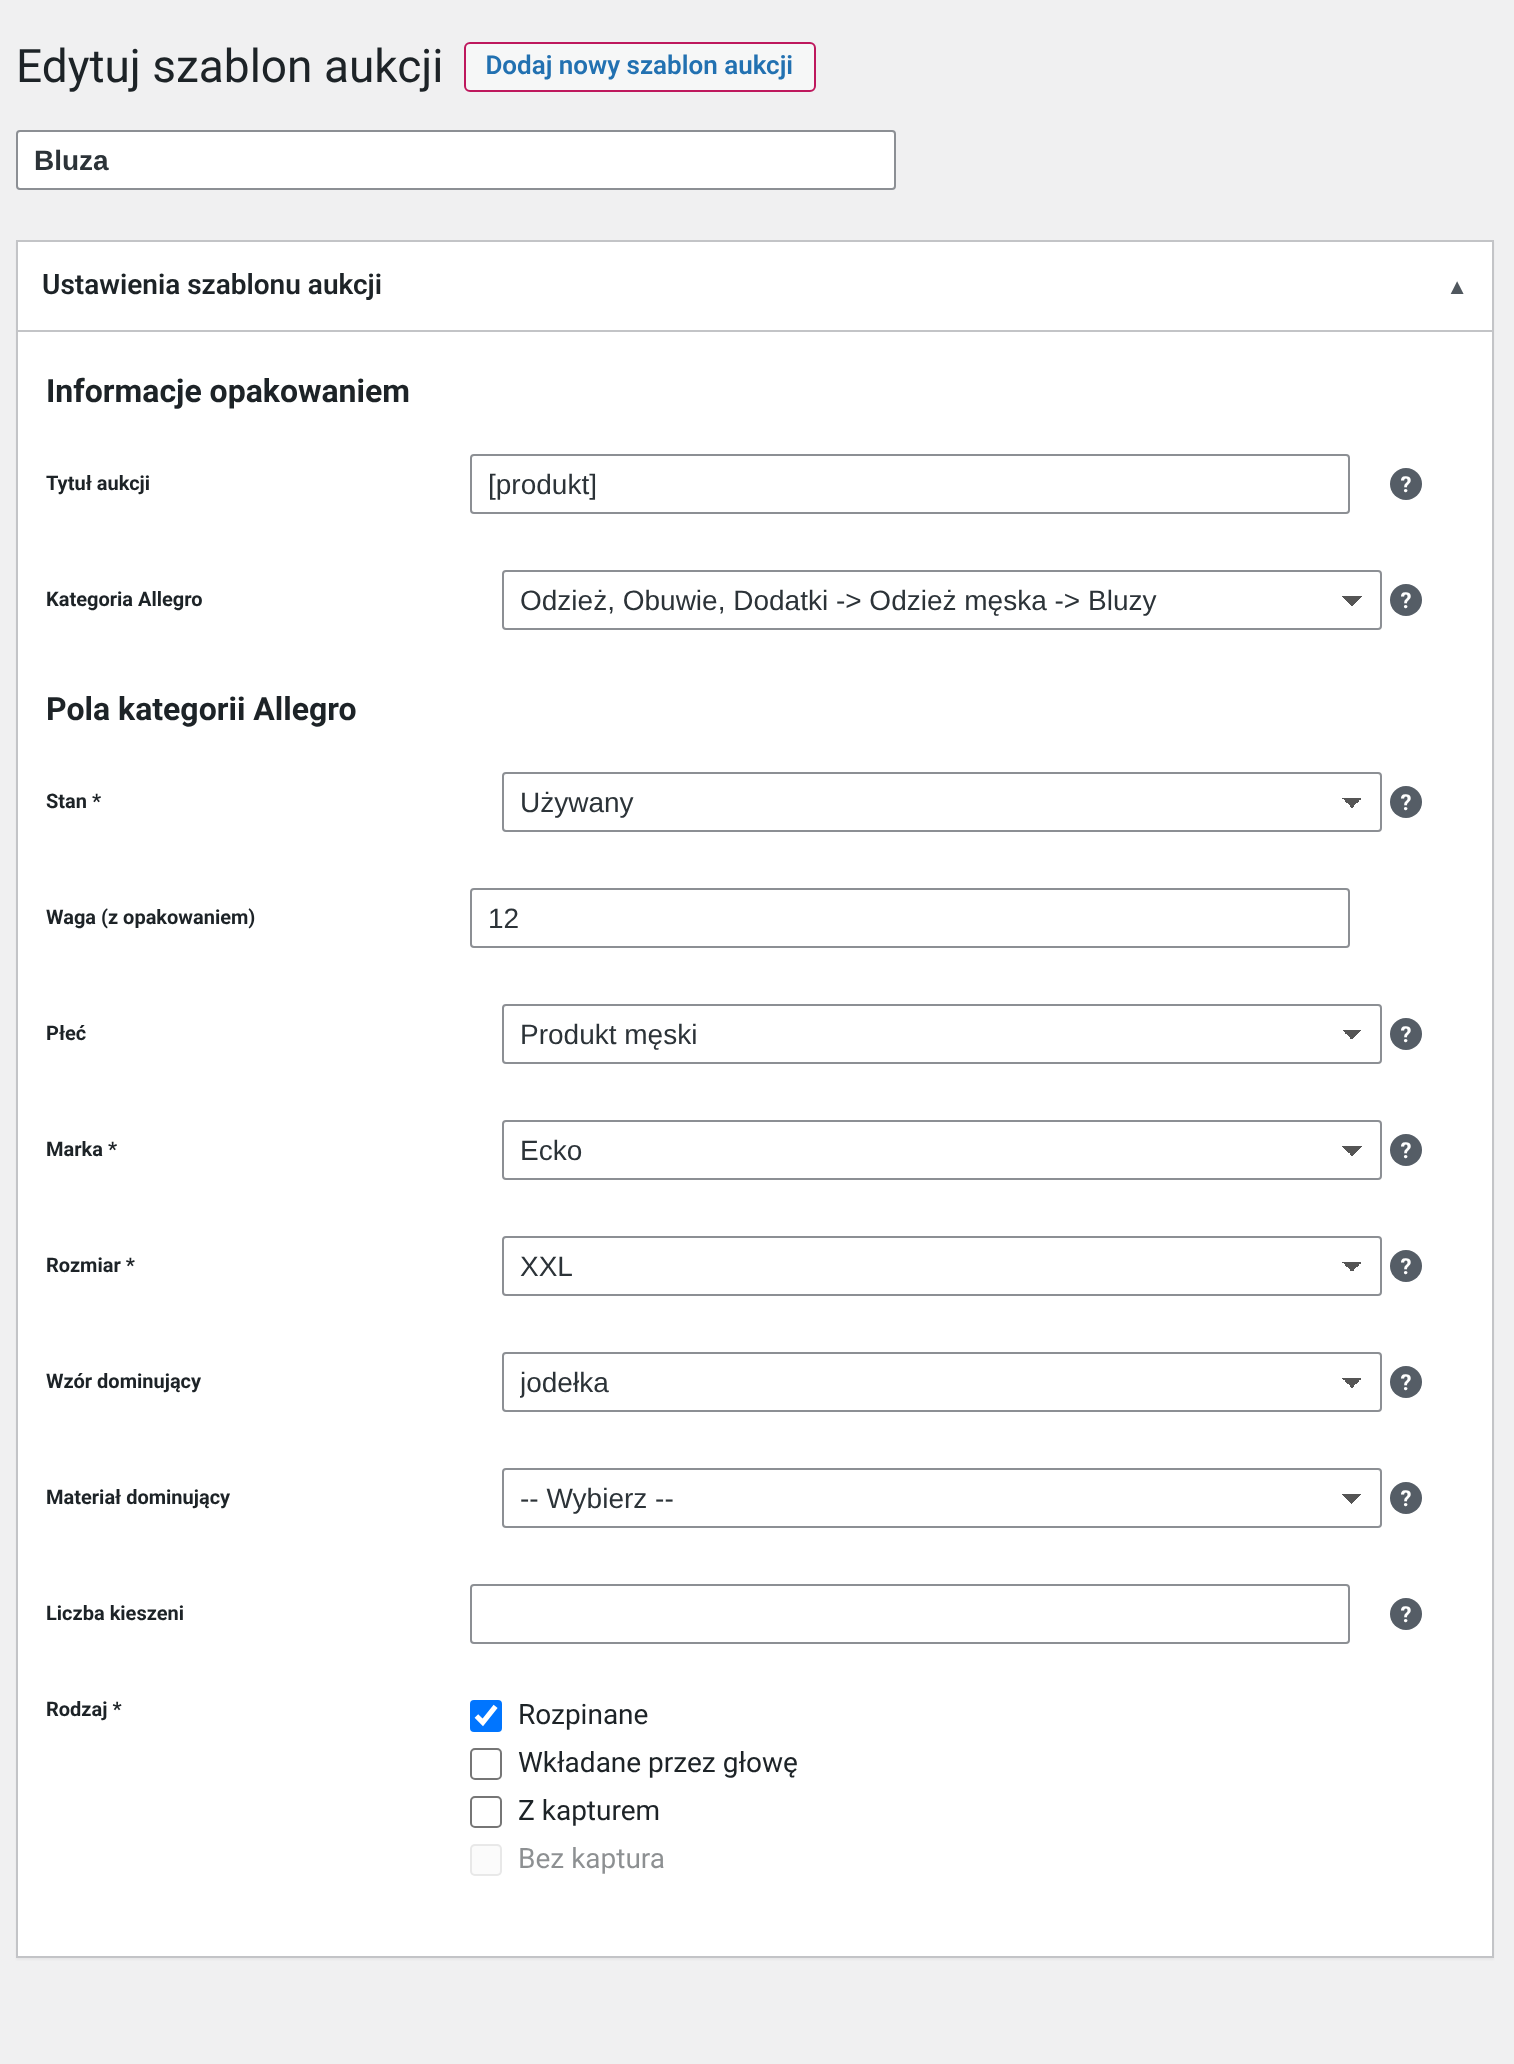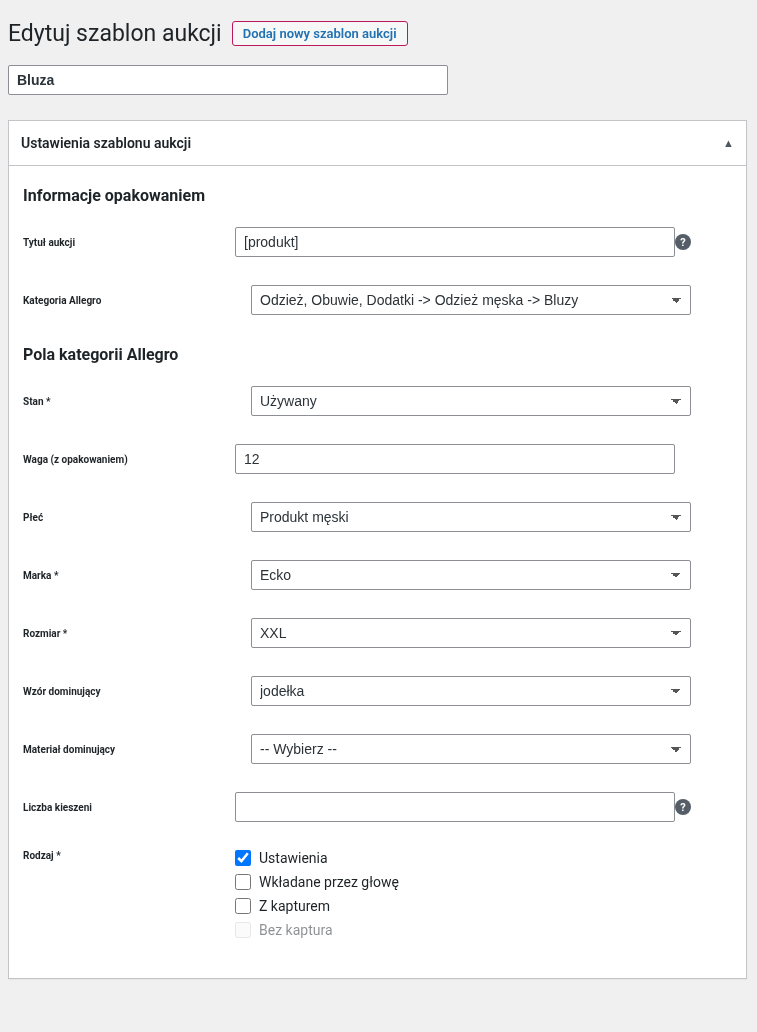--- a/index.html
+++ b/index.html
@@ -12,21 +12,21 @@
 .title-input { width: 100%; padding: 8px 12px; font-size: 20px; border: 1px solid #dcdcde; background: #fff; color: #1d2327; font-weight: bold; }
 .postbox { background: #fff; border: 1px solid #c3c4c7; box-shadow: 0 1px 1px rgba(0,0,0,0.04); margin-bottom: 20px; }
 .postbox-header { display: flex; align-items: center; justify-content: space-between; padding: 0 12px; border-bottom: 1px solid #c3c4c7; }
 .postbox-header h2 { font-size: 14px; font-weight: 600; padding: 14px 0; text-align: right; }
 .handle { cursor: pointer; color: #50575e; font-size: 11px; }
 .inside { padding: 12px 14px; }
 .section-title { font-size: 16px; font-weight: 700; margin: 8px 0 22px 0; }
 .form-row { display: flex; align-items: center; margin-bottom: 28px; gap: 12px; }
 .form-row.align-top { align-items: flex-start; }
 .form-label { width: 200px; flex-shrink: 0; font-weight: 700; font-size: 10px; }
-.form-control-wrap { flex: 1; display: flex; align-items: center; gap: 0; }
+.form-control-wrap { flex: 1; display: flex; align-items: center; gap: 20px; }
 .form-control-wrap.col { flex-direction: column; align-items: flex-start; gap: 8px; }
 input[type="text"], input[type="number"], select { width: 100%; max-width: 440px; padding: 6px 8px; border: 1px solid #8c8f94; border-radius: 2px; font-size: 14px; background: #fff; color: #2c3338; }
 select { appearance: none; -webkit-appearance: none; background-image: linear-gradient(45deg, transparent 50%, #555 50%), linear-gradient(135deg, #555 50%, transparent 50%); background-position: calc(100% - 14px) center, calc(100% - 9px) center; background-size: 5px 5px, 5px 5px; background-repeat: no-repeat; padding-right: 28px; background-color: #fff; margin-left: 16px; }
 .select-wrap { position: relative; width: 100%; max-width: 440px; }
 .select-wrap select { width: 100%; }
 .help-icon { width: 16px; height: 16px; border-radius: 50%; background: #555d66; color: #fff; font-size: 11px; font-weight: 700; display: inline-flex; align-items: center; justify-content: center; cursor: help; flex-shrink: 0; }
 .checkbox-row { display: flex; align-items: center; gap: 8px; }
 .checkbox-row input[type="checkbox"] { width: 16px; height: 16px; cursor: pointer; }
 .checkbox-row label { font-size: 14px; cursor: pointer; }
 .checkbox-row.disabled { opacity: 0.5; }
@@ -162,21 +162,21 @@
           <input type="text" value="" style="">
           <span class="help-icon">?</span>
         </div>
       </div>
 
       <div class="form-row align-top">
         <div class="form-label">Rodzaj *</div>
         <div class="form-control-wrap col">
           <div class="checkbox-row">
             <input type="checkbox" checked="" style="">
-            <label>Ustawienia</label>
+            <label>Rozpinane</label>
           </div>
           <div class="checkbox-row">
             <input type="checkbox" style="">
             <label>Wkładane przez głowę</label>
           </div>
           <div class="checkbox-row">
             <input type="checkbox" style="">
             <label>Z kapturem</label>
           </div>
           <div class="checkbox-row disabled">

